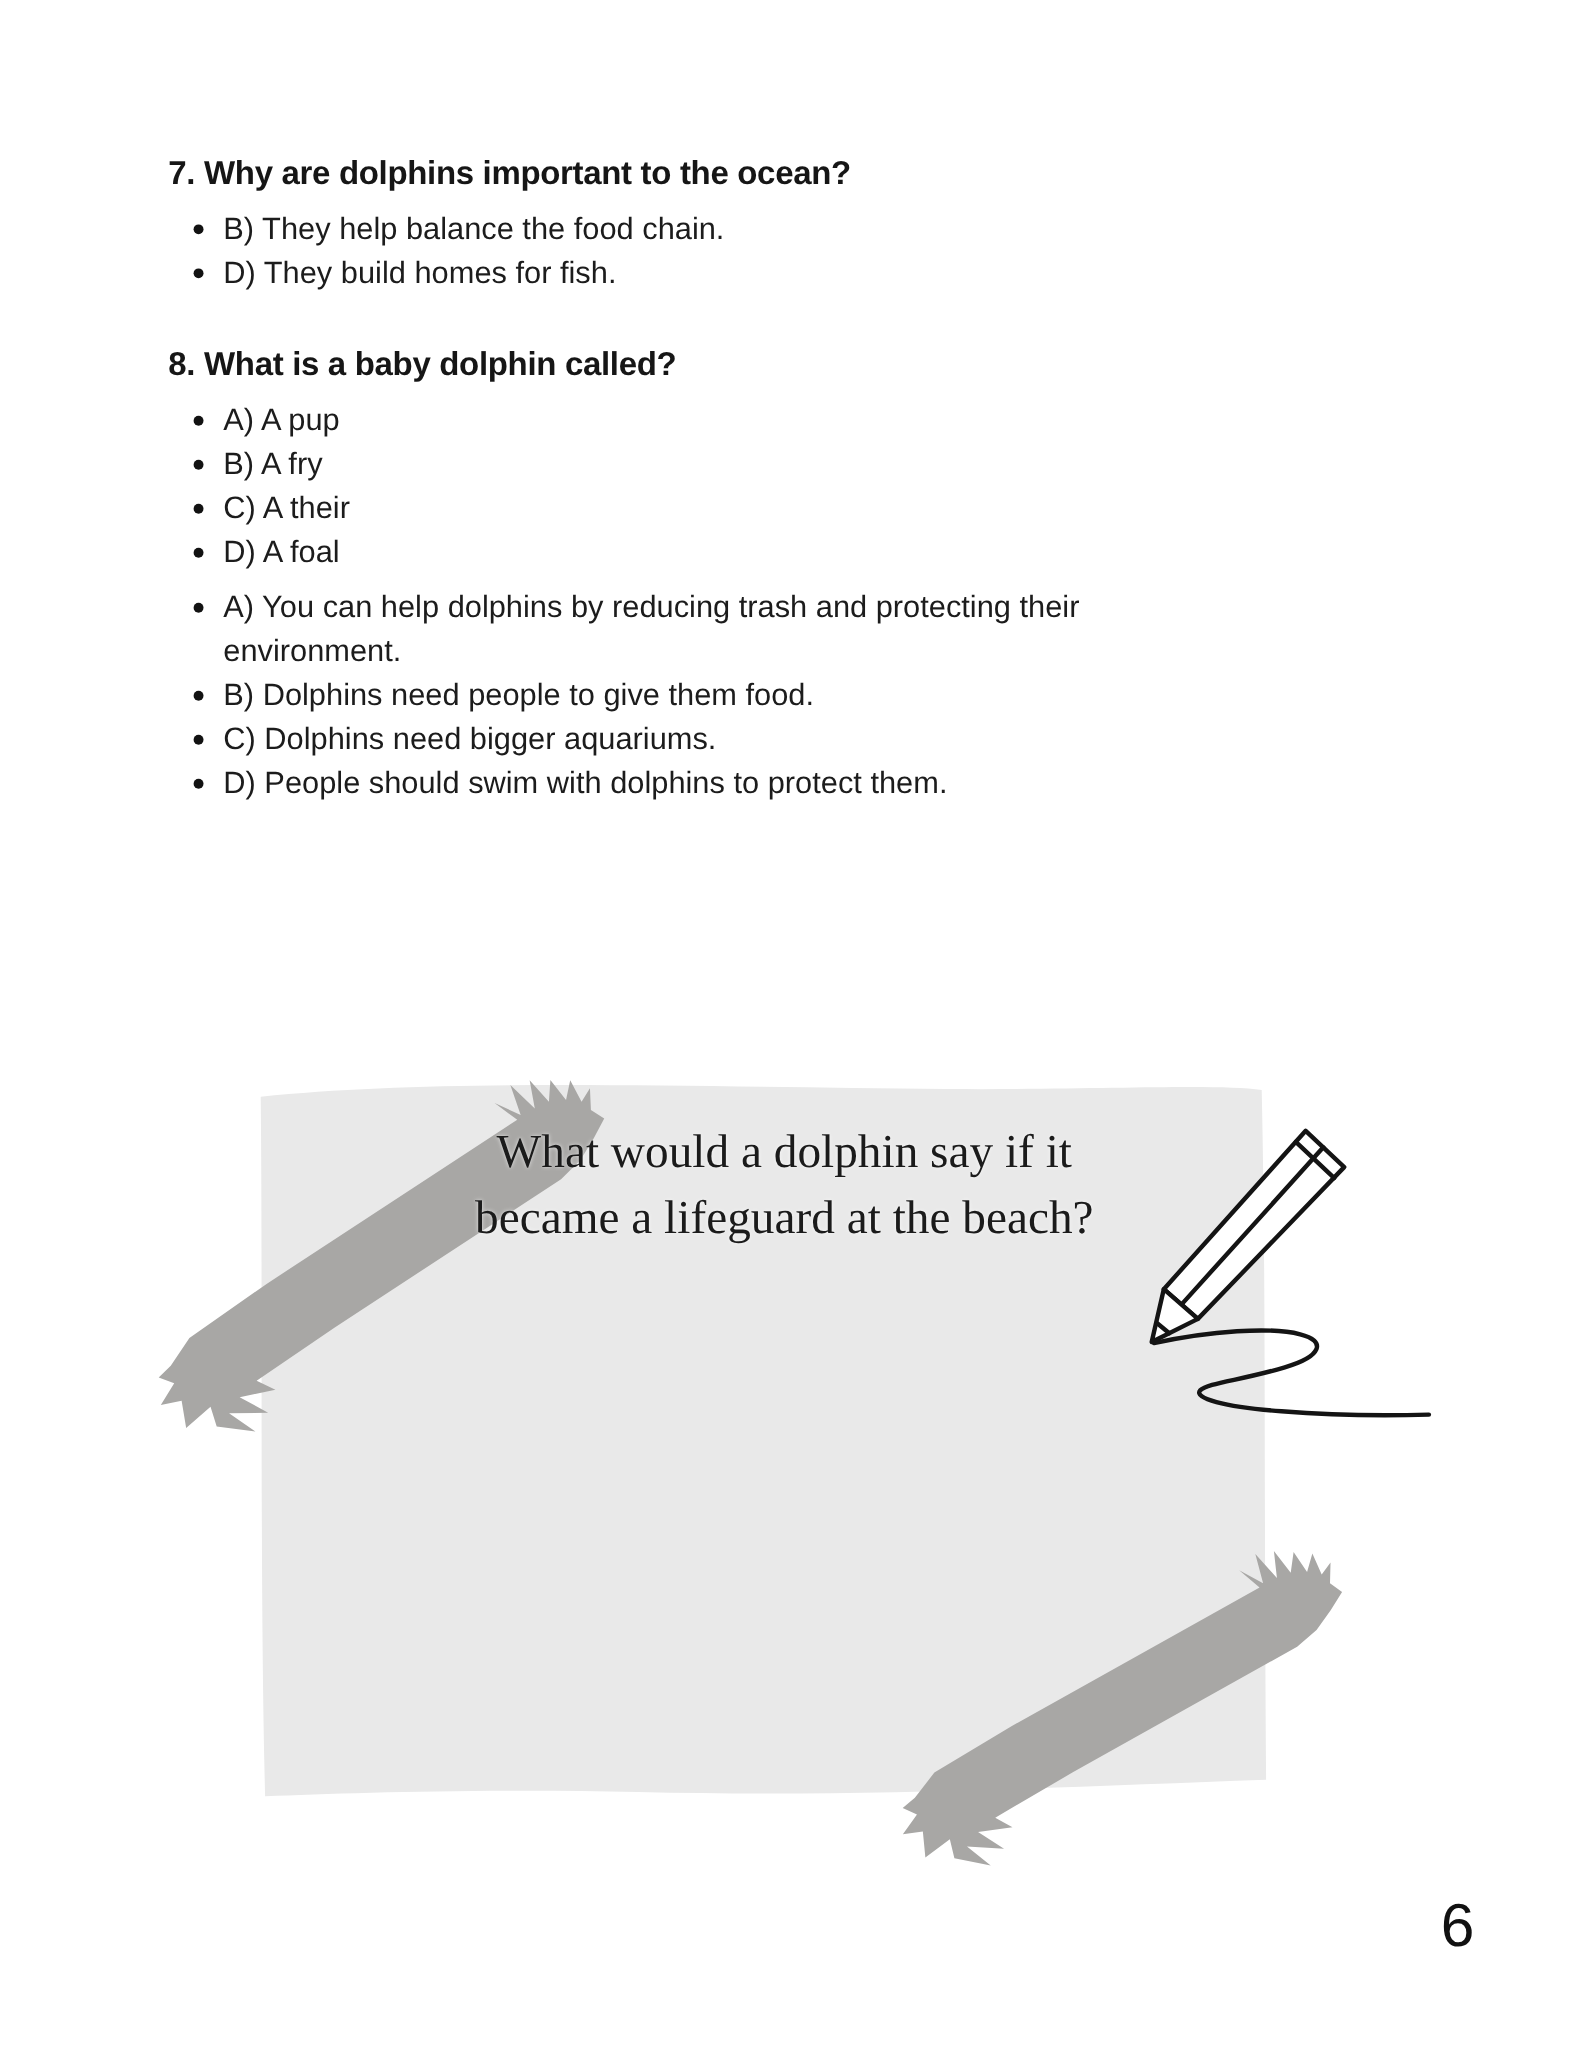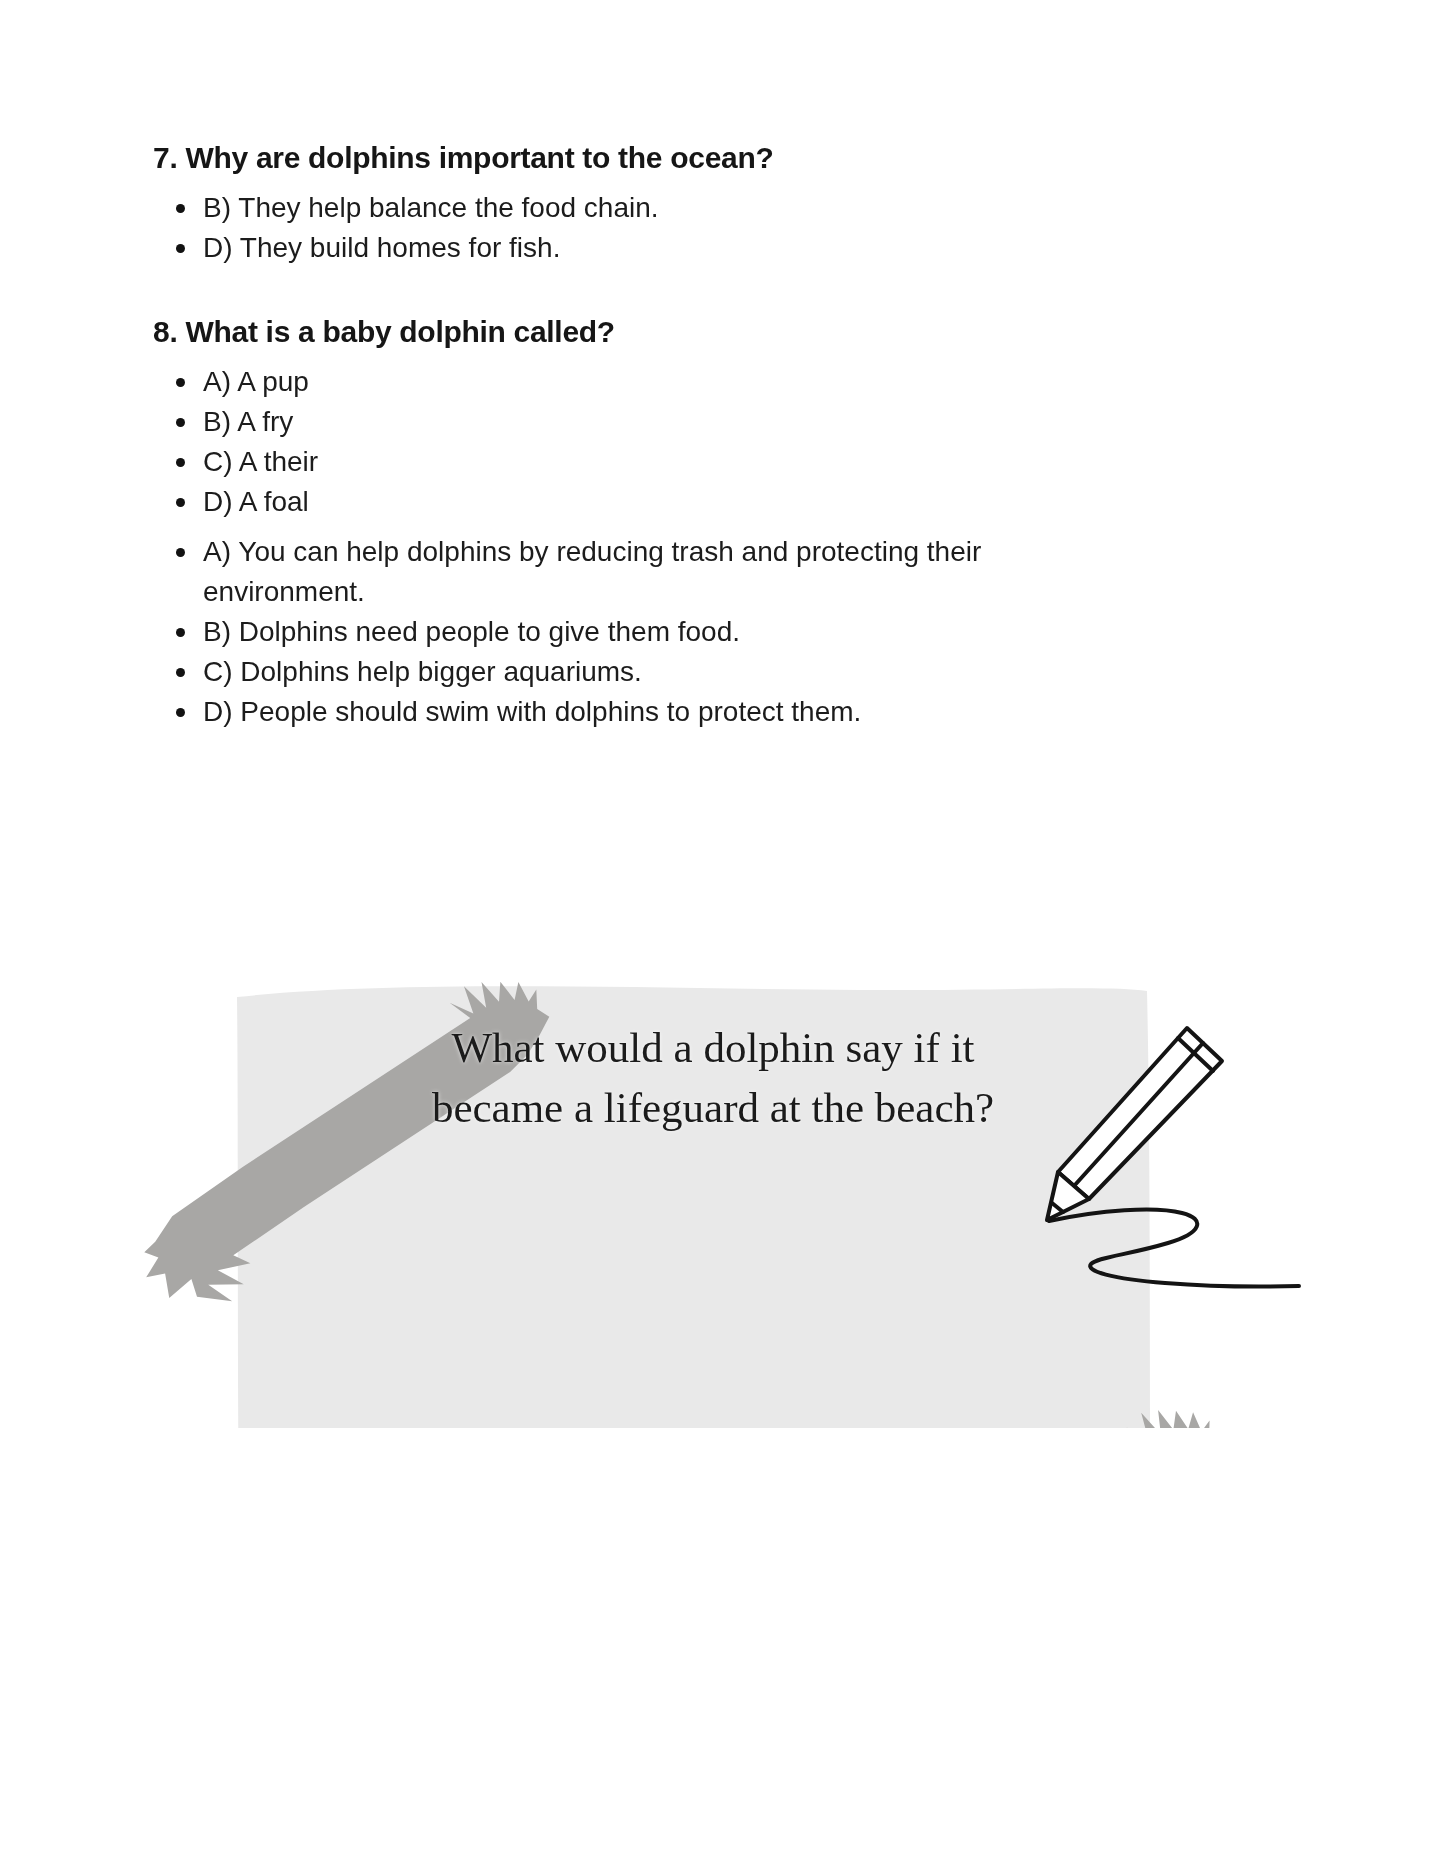--- a/index.html
+++ b/index.html
@@ -1,18 +1,18 @@
 <!DOCTYPE html>
 <html><head>
 <meta charset="utf-8">
 <style>
   html,body{margin:0;padding:0;background:#ffffff;}
   .page{
     position:relative;
-    width:1445px;height:1428px;
+    width:1445px;height:1860px;
     background:#ffffff;
     overflow:hidden;
     font-family:"Liberation Sans",sans-serif;
     color:#1c1c1c;
   }
   
   .quiz{position:absolute;left:153px;top:138px;width:1170px;}
   .q-prompt{
     margin:0;
     font-size:30px;line-height:40px;font-weight:bold;
@@ -90,21 +90,21 @@
         <li class="opt">
           <span class="dot"></span>
           <span class="opt-text">A) You can help dolphins by reducing trash and protecting their environment.</span>
         </li>
         <li class="opt">
           <span class="dot"></span>
           <span class="opt-text">B) Dolphins need people to give them food.</span>
         </li>
         <li class="opt">
           <span class="dot"></span>
-          <span class="opt-text">C) Dolphins help bigger aquariums.</span>
+          <span class="opt-text">C) Dolphins need bigger aquariums.</span>
         </li>
         <li class="opt">
           <span class="dot"></span>
           <span class="opt-text">D) People should swim with dolphins to protect them.</span>
         </li>
       </ul>
     </div>
 
   </section>
 

